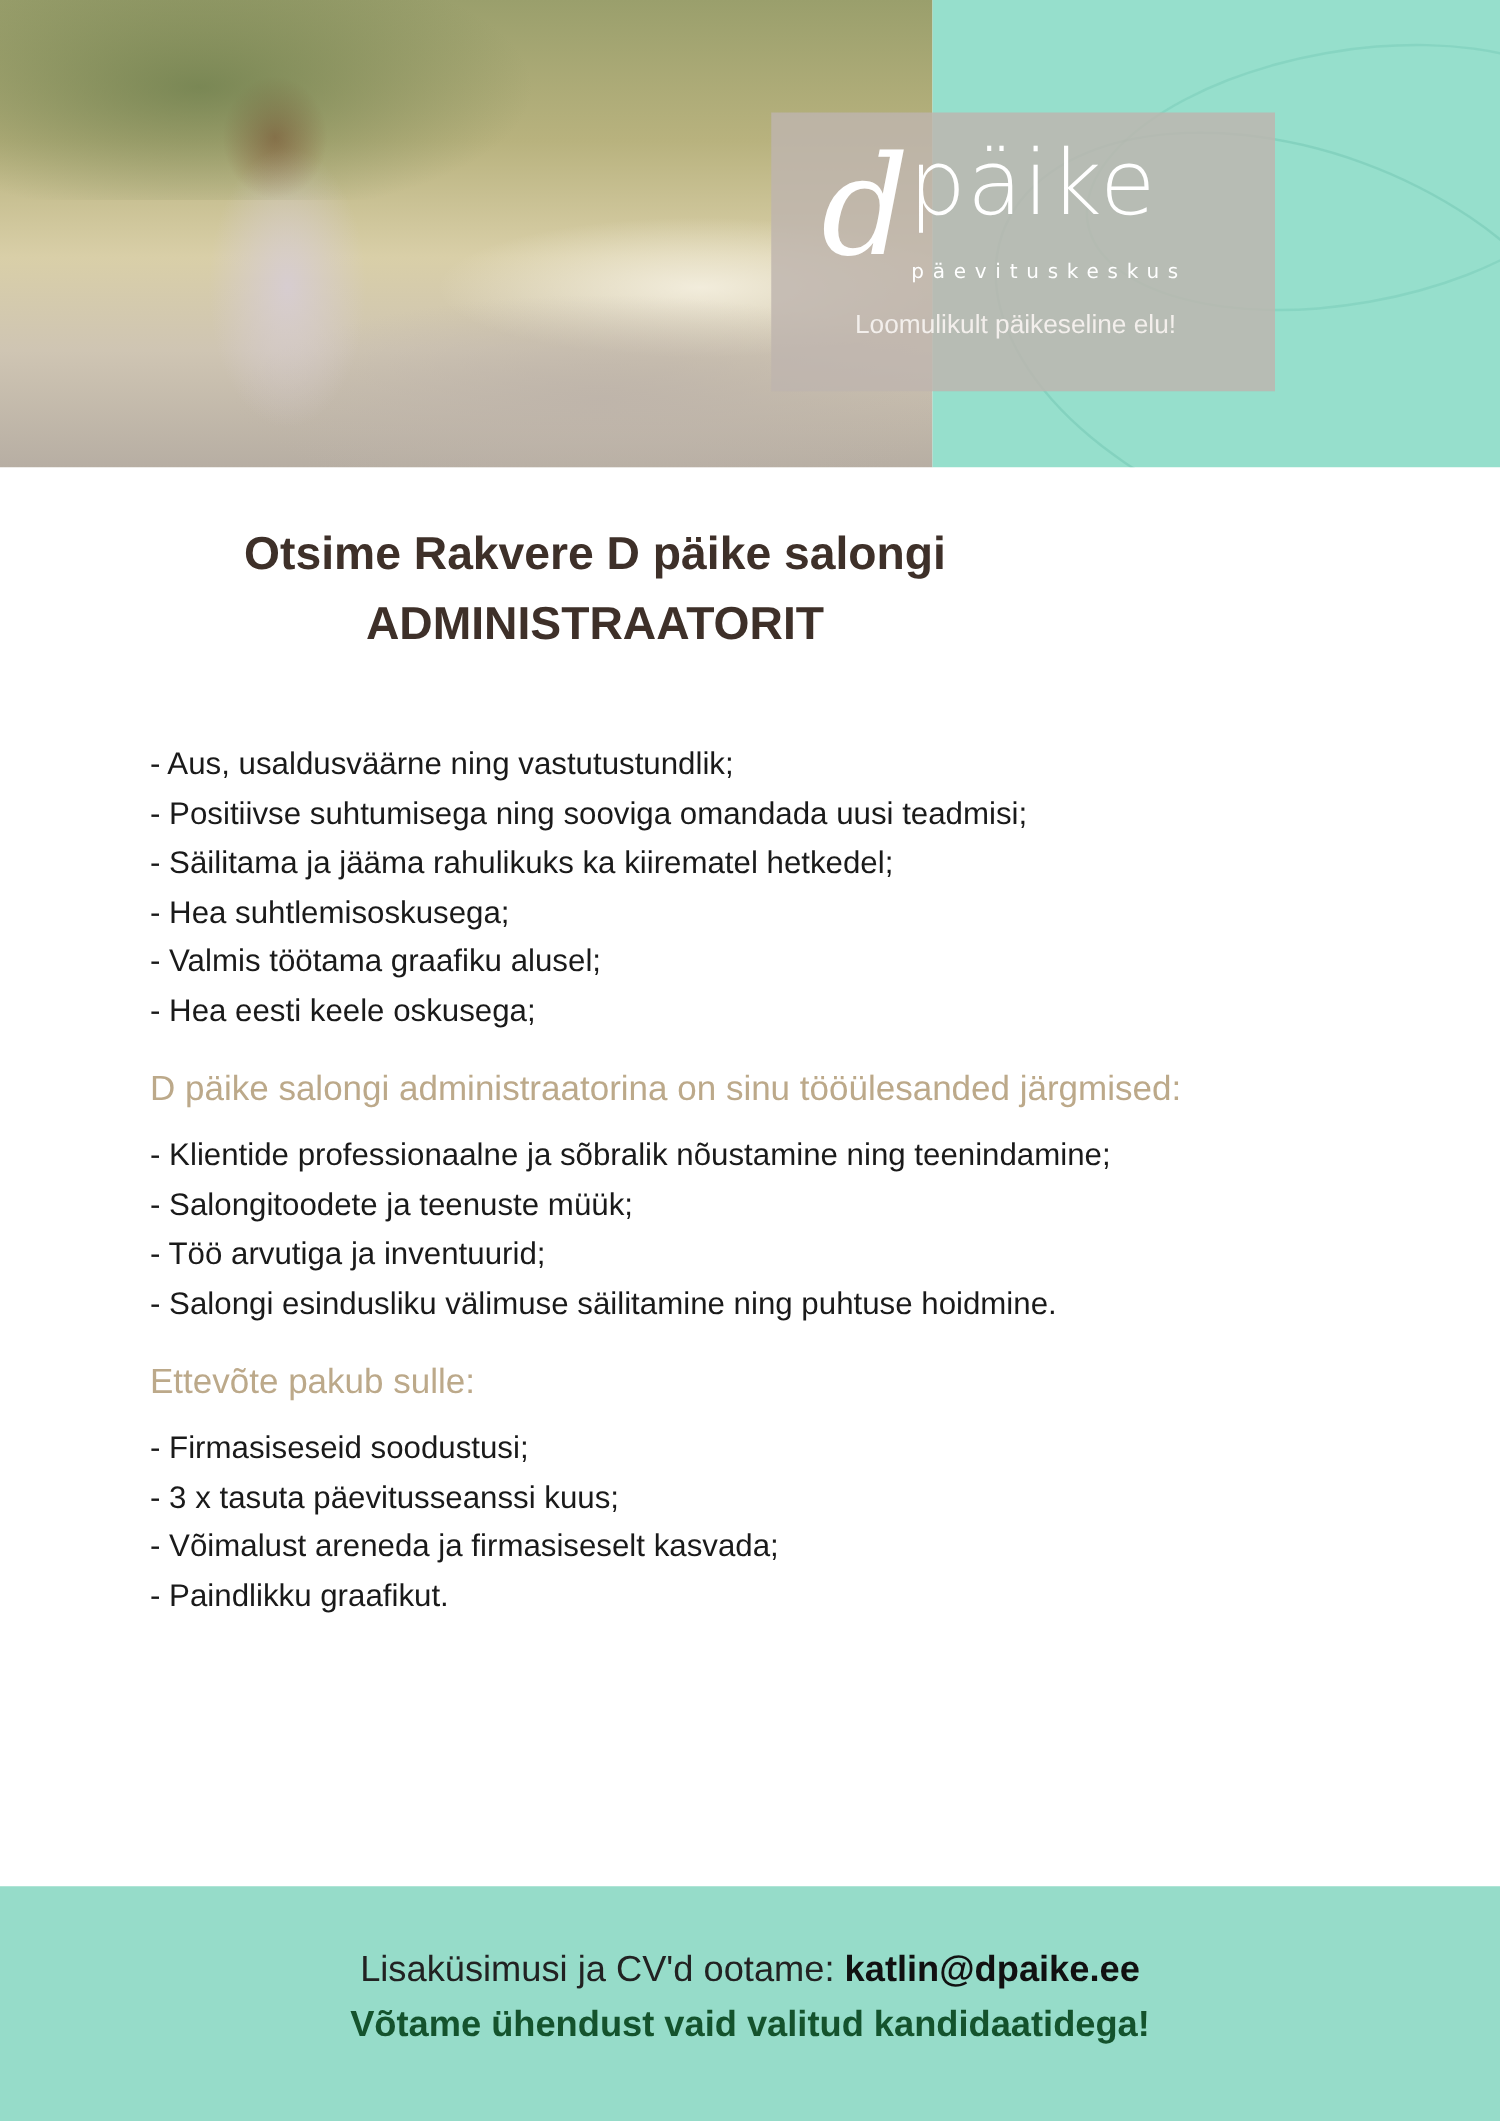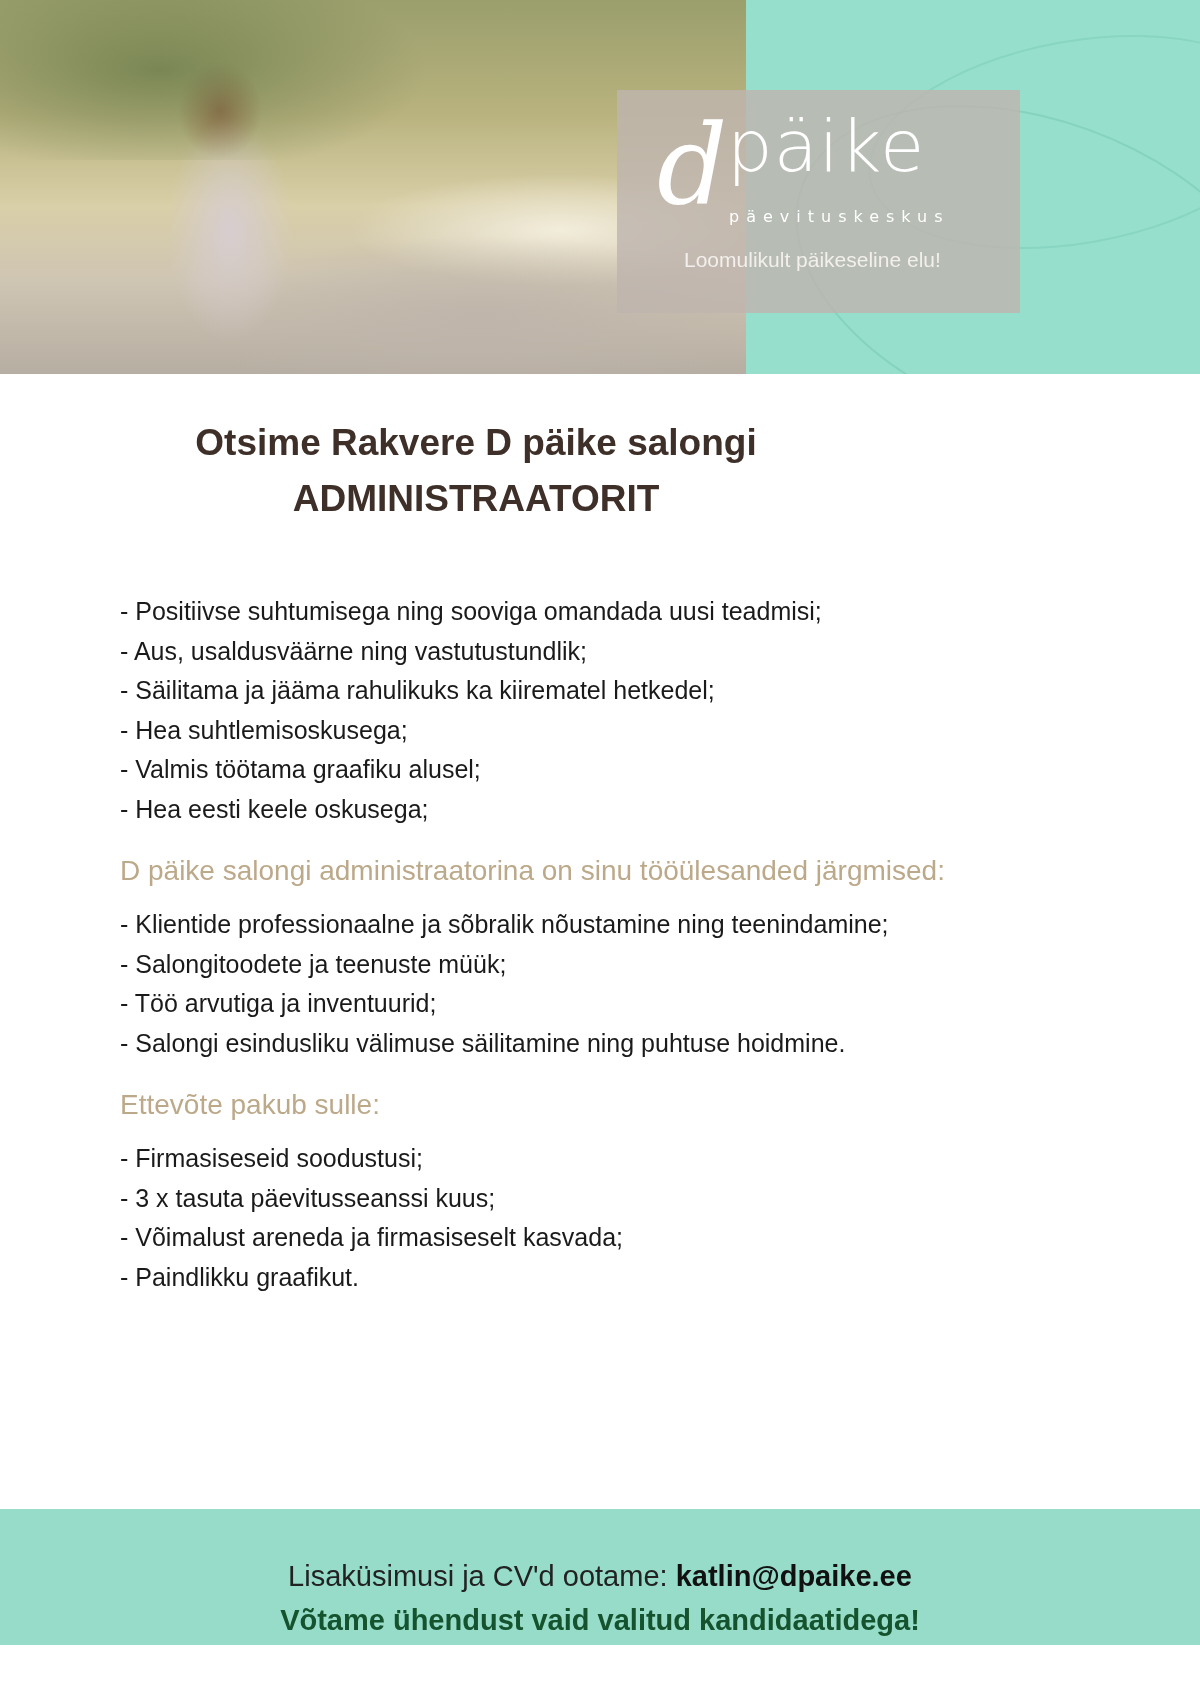--- a/index.html
+++ b/index.html
@@ -24,21 +24,21 @@
   .logo-word { position: absolute; left: 110px; top: 20px; font-family: "DejaVu Sans", sans-serif; font-size: 72px; color: #ffffff; letter-spacing: 1px; font-weight: 200; line-height: 1; }
   .logo-sub { position: absolute; left: 112px; top: 117px; font-family: "DejaVu Sans", sans-serif; font-size: 16px; color: #ffffff; letter-spacing: 7px; }
   .logo-tag { position: absolute; left: 51px; top: 158px; font-family: "Liberation Sans", sans-serif; font-size: 21px; color: #f3efec; margin-left: 16px; }
   .title { position: absolute; left: 0; top: 415px; width: 952px; text-align: center; color: #3e3029; font-family: "Liberation Sans", sans-serif; font-weight: bold; font-size: 37px; line-height: 56px; }
   .content { position: absolute; left: 120px; top: 578px; width: 980px; }
   .sec-head { font-family: "Liberation Sans", sans-serif; color: #bca98a; font-size: 28px; margin: 0; line-height: 40px; }
   ul.items { list-style: none; margin: 14px 0 0 0; padding: 0; }
   ul.items li { font-family: "Liberation Sans", sans-serif; font-size: 25px; color: #1a1a1a; line-height: 39.5px; }
   .s2 { margin-top: 22px; }
   .s3 { margin-top: 22px; }
-  .footer { position: absolute; left: 0; top: 1509px; width: 1200px; height: 136px; background: #96dcc9; text-align: center; }
+  .footer { position: absolute; left: 0; top: 1509px; width: 1200px; height: 188px; background: #96dcc9; text-align: center; }
   .f1 { position: absolute; left: 0; top: 51px; width: 1200px; font-family: "Liberation Sans", sans-serif; font-size: 29px; color: #1b1b1b; }
   .f1 .light { font-weight: normal; color: #222; }
   .f1 .email { font-weight: bold; color: #111; }
   .f2 { position: absolute; left: 0; top: 95px; width: 1200px; font-family: "Liberation Sans", sans-serif; font-size: 29px; color: #14532d; font-weight: bold; }
 </style>
 </head>
 <body>
 
 <div class="hero">
   <div class="photo">
@@ -57,22 +57,22 @@
 </div>
 
 <div class="title">
   <div>Otsime Rakvere D päike salongi</div>
   <div>ADMINISTRAATORIT</div>
 </div>
 
 <div class="content">
   <div class="s1">
     <ul class="items">
+      <li>- Aus, usaldusväärne ning vastutustundlik;</li>
       <li>- Positiivse suhtumisega ning sooviga omandada uusi teadmisi;</li>
-      <li>- Aus, usaldusväärne ning vastutustundlik;</li>
       <li>- Säilitama ja jääma rahulikuks ka kiirematel hetkedel;</li>
       <li>- Hea suhtlemisoskusega;</li>
       <li>- Valmis töötama graafiku alusel;</li>
       <li>- Hea eesti keele oskusega;</li>
     </ul>
   </div>
   <div class="s2">
     <p class="sec-head">D päike salongi administraatorina on sinu tööülesanded järgmised:</p>
     <ul class="items">
       <li>- Klientide professionaalne ja sõbralik nõustamine ning teenindamine;</li>

